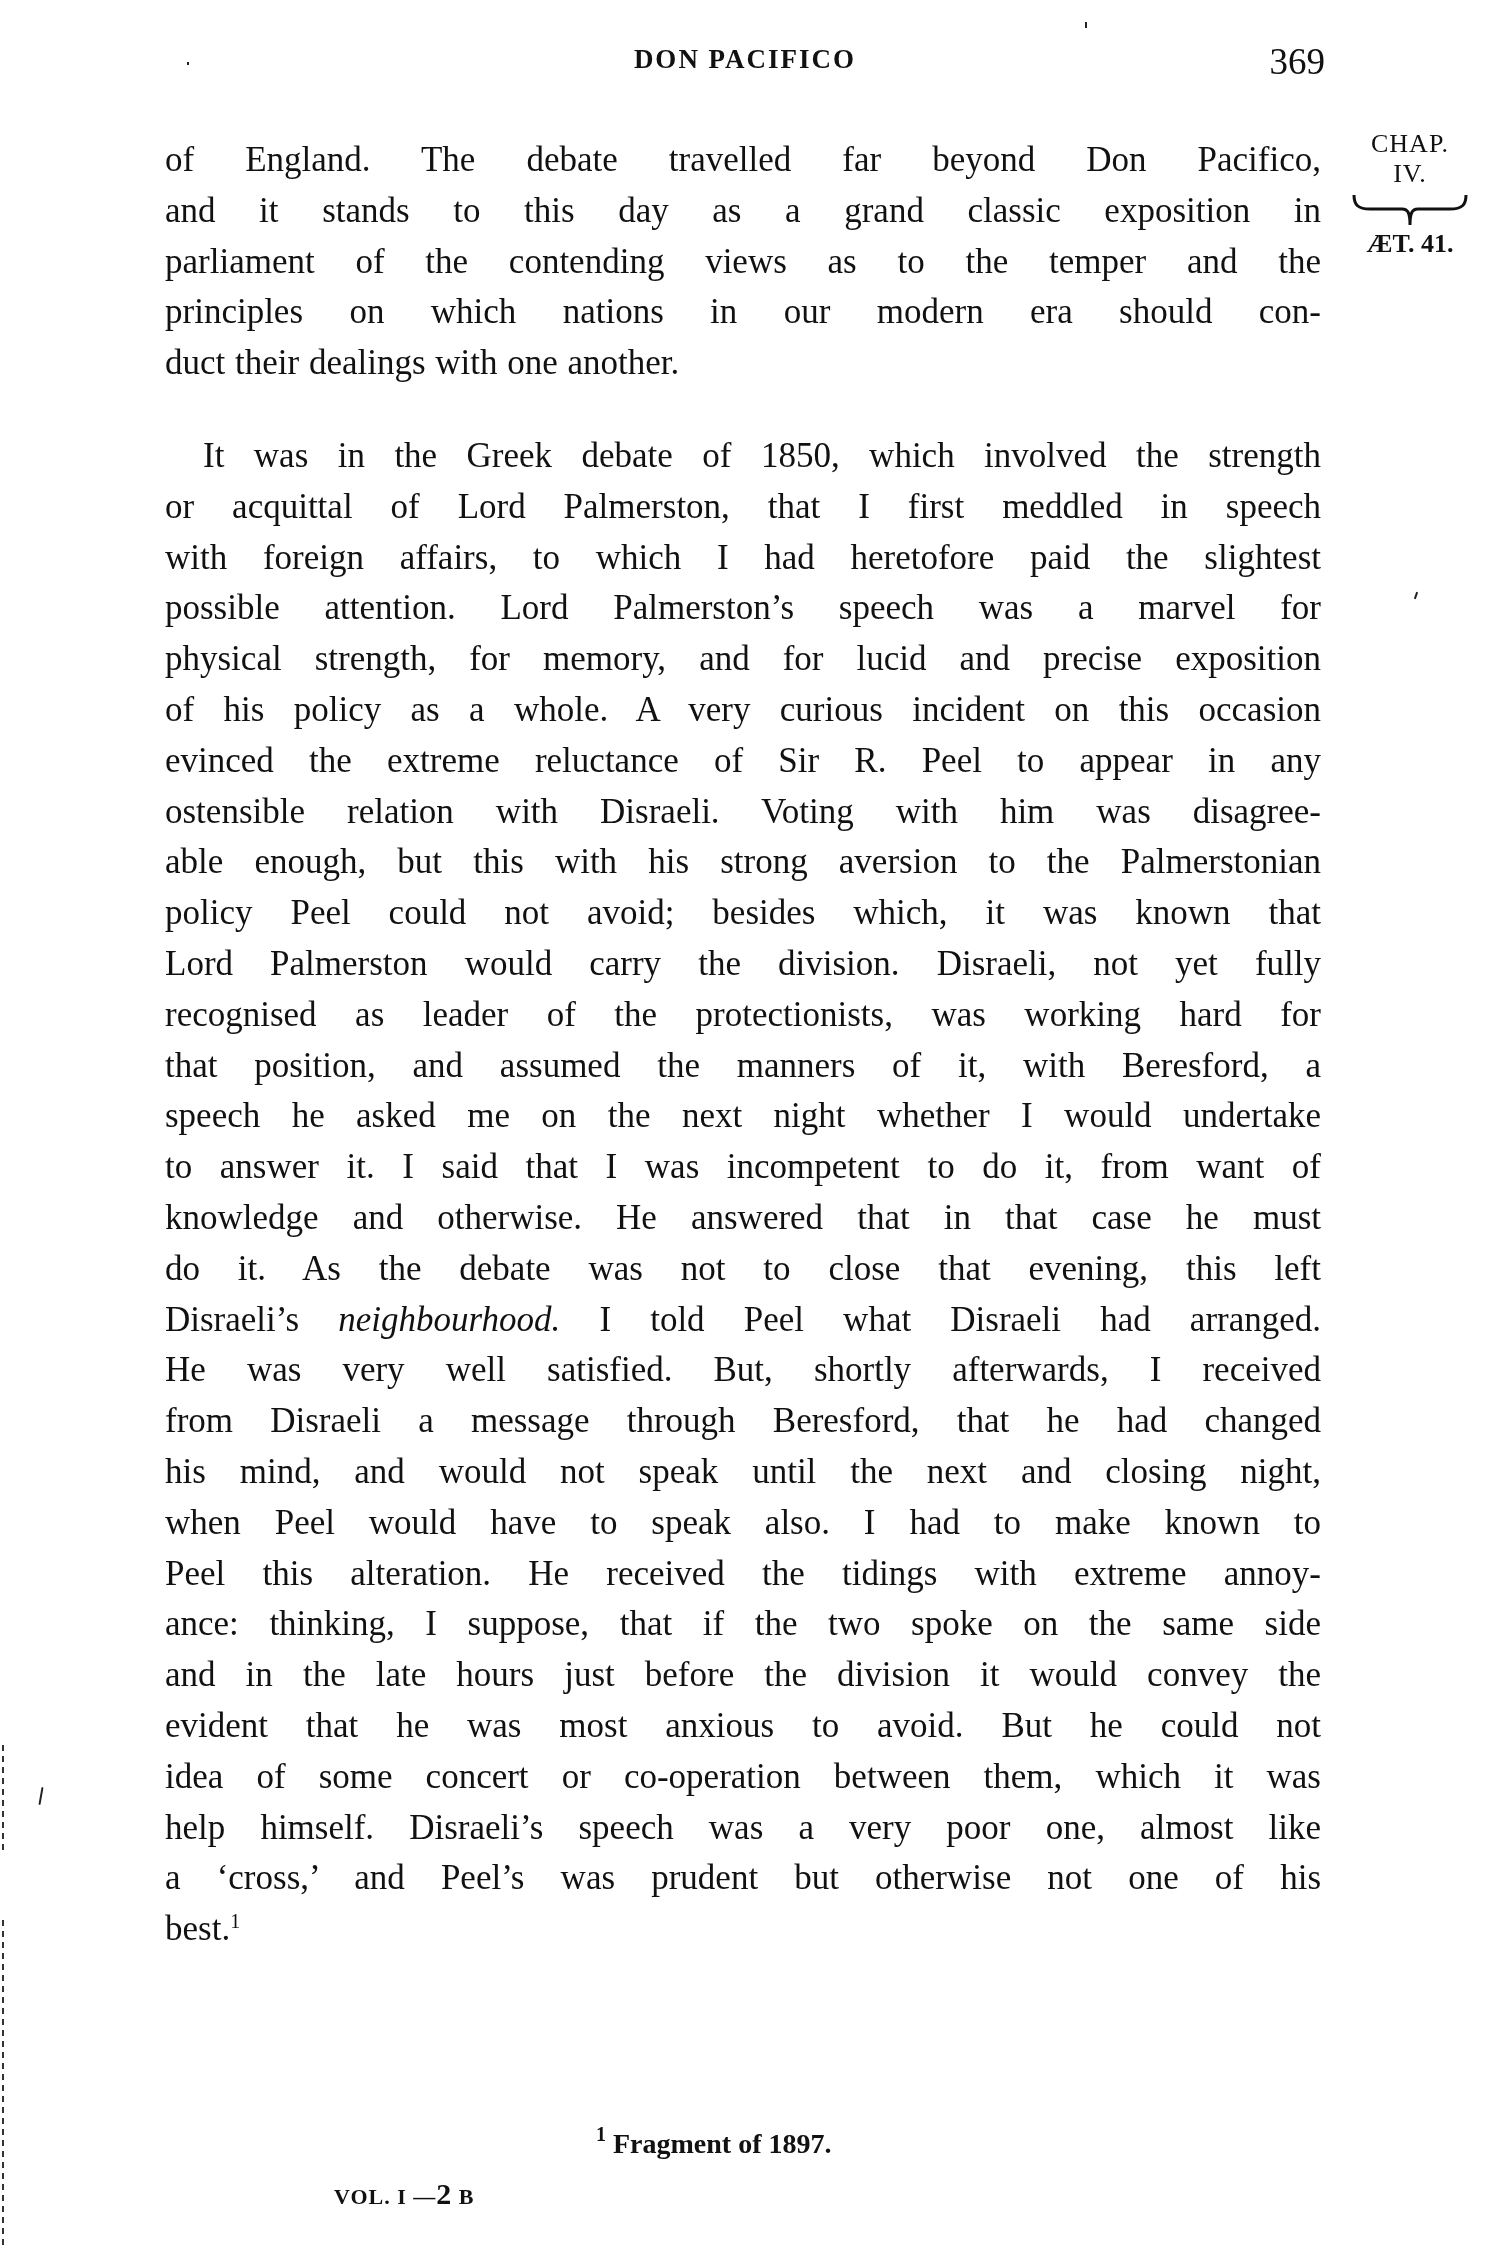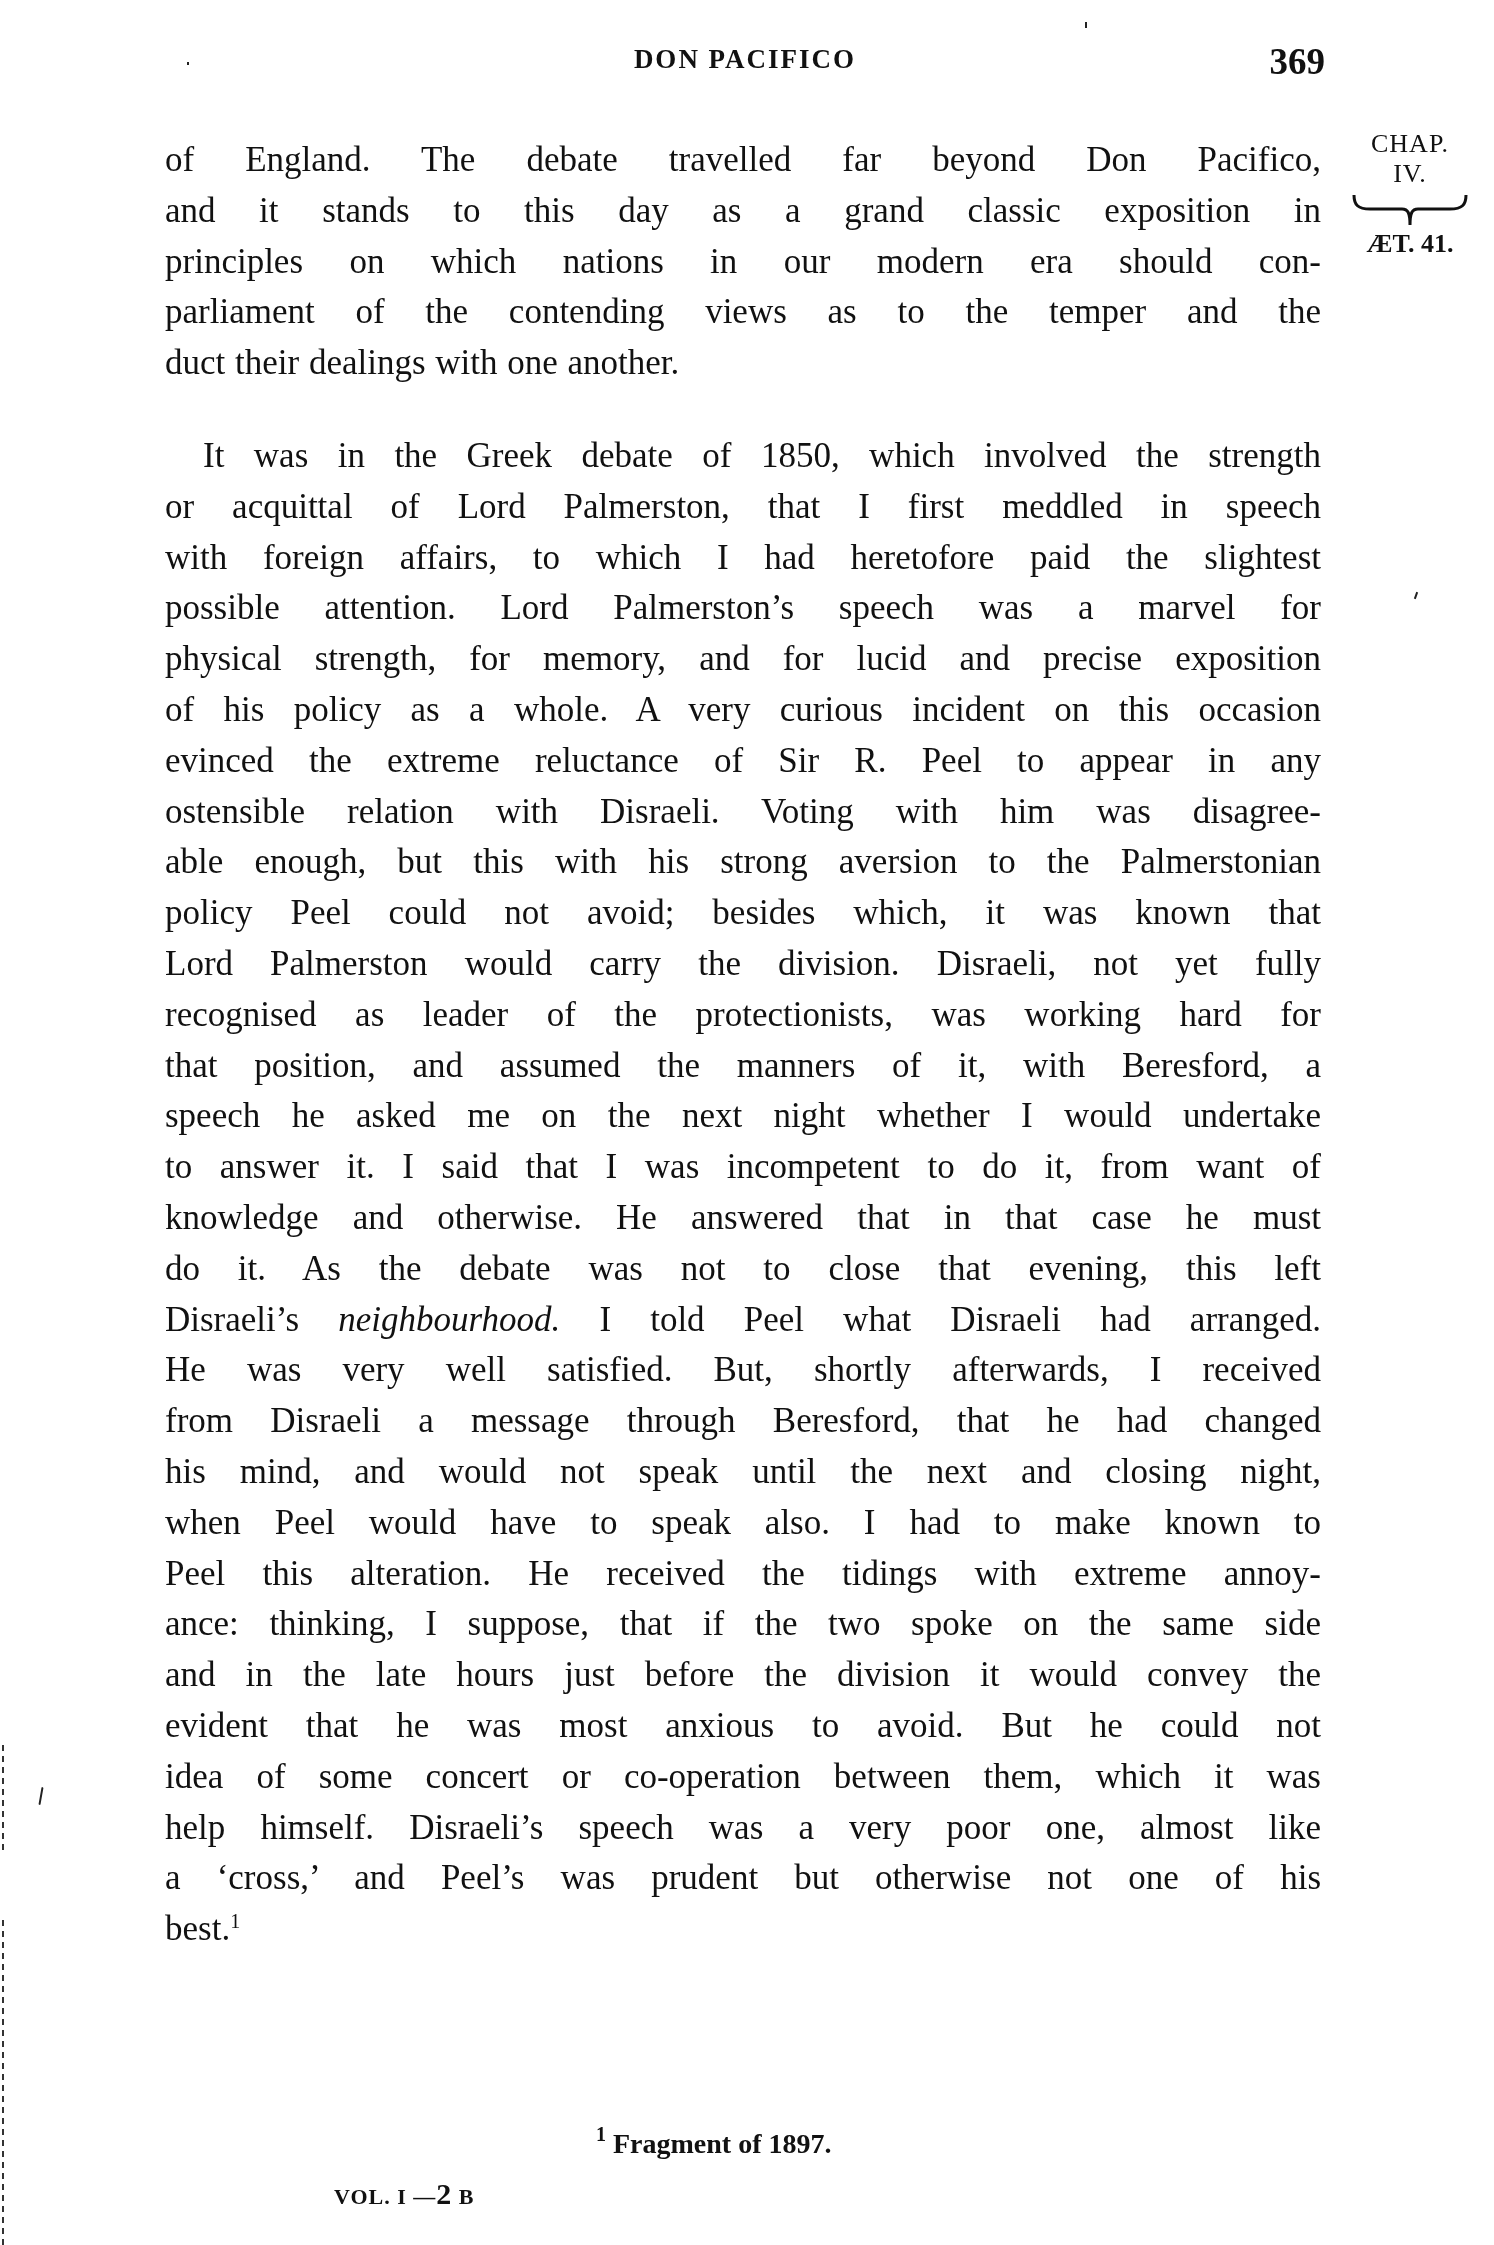--- a/index.html
+++ b/index.html
@@ -32,21 +32,21 @@
     letter-spacing: 2px;
     font-variant: small-caps;
   }
   .page-number {
     position: absolute;
     top: 40px;
     left: 1250px;
     width: 75px;
     text-align: right;
     font-size: 37px;
-    font-weight: bold;
+    font-weight: normal;
   }
   .sidenote {
     position: absolute;
     left: 1340px;
     top: 129px;
     width: 140px;
     text-align: center;
     font-size: 26px;
     line-height: 30px;
   }
@@ -126,22 +126,22 @@
     <div class="chap">IV.</div>
     <svg class="brace" viewBox="0 0 120 34">
       <path d="M4 2 C4 12 8 16 20 16 L52 16 C58 16 60 20 60 32 C60 20 62 16 68 16 L100 16 C112 16 116 12 116 2" fill="none" stroke="#111" stroke-width="3"></path>
     </svg>
     <div class="aet">ÆT. 41.</div>
   </div>
 
   <div class="body para1">
     <span class="line">of England.  The debate travelled far beyond Don Pacifico,</span>
     <span class="line">and it stands to this day as a grand classic exposition in</span>
+    <span class="line">parliament of the contending views as to the temper and the</span>
     <span class="line">principles on which nations in our modern era should con-</span>
-    <span class="line">parliament of the contending views as to the temper and the</span>
     <span class="line last">duct their dealings with one another.</span>
   </div>
 
   <div class="body para2">
     <span class="line first">It was in the Greek debate of 1850, which involved the strength</span>
     <span class="line">or acquittal of Lord Palmerston, that I first meddled in speech</span>
     <span class="line">with foreign affairs, to which I had heretofore paid the slightest</span>
     <span class="line">possible attention.  Lord Palmerston’s speech was a marvel for</span>
     <span class="line">physical strength, for memory, and for lucid and precise exposition</span>
     <span class="line">of his policy as a whole.  A very curious incident on this occasion</span>

